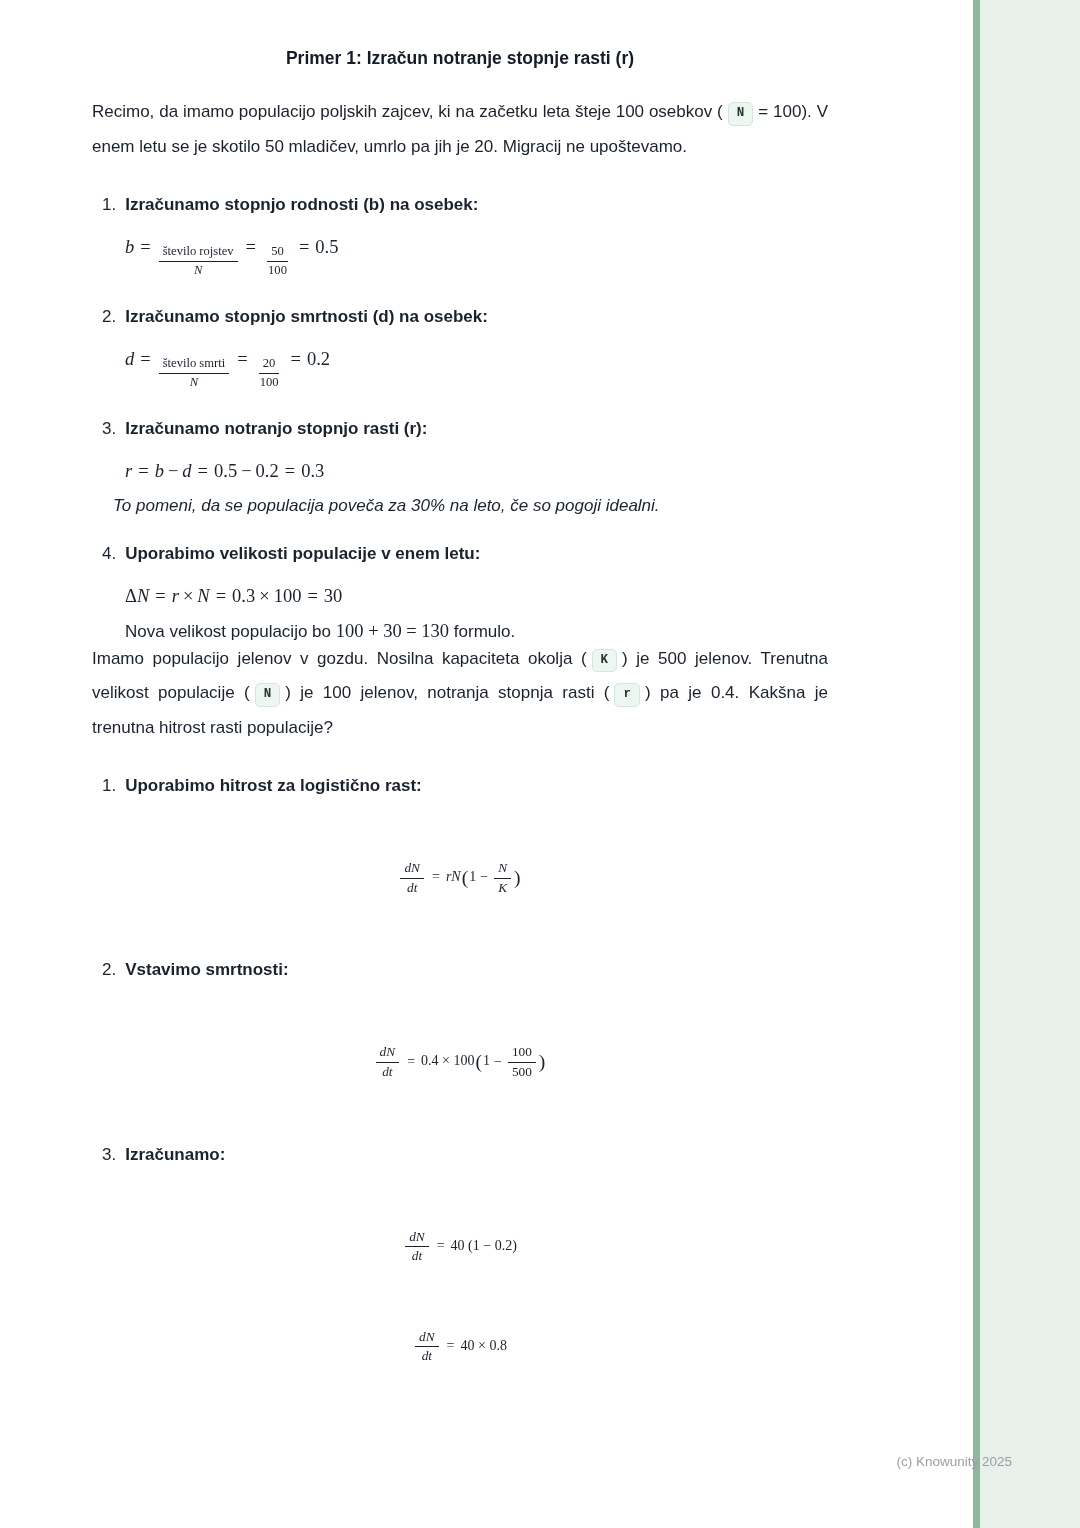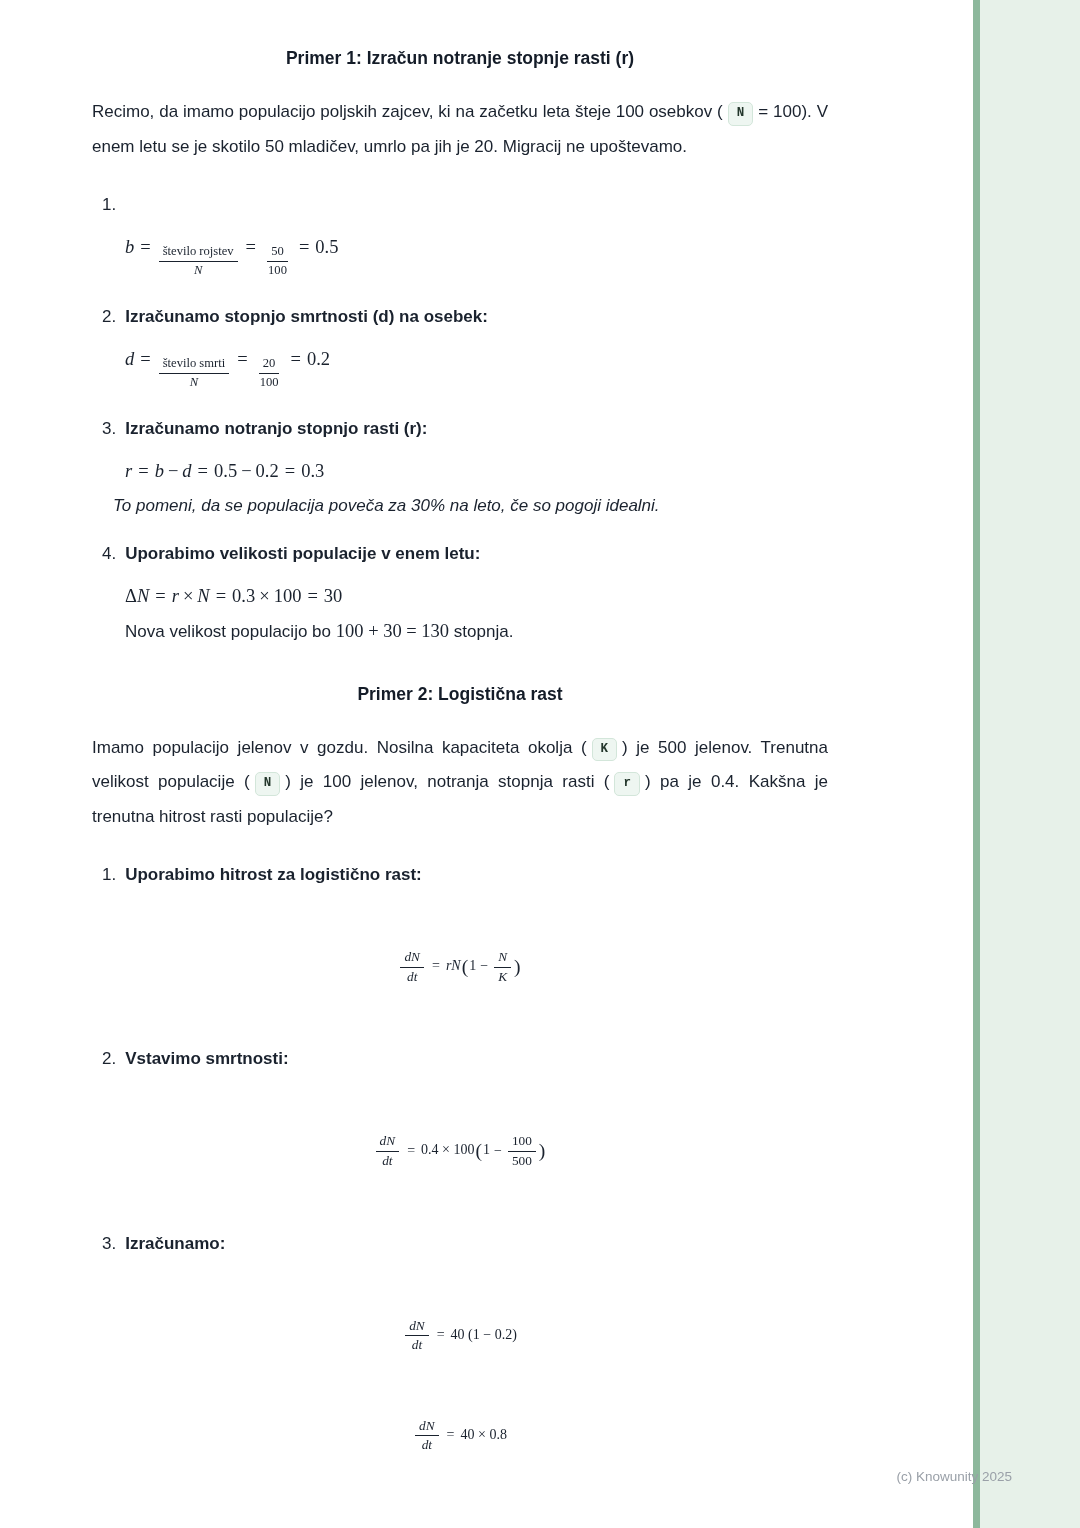--- a/index.html
+++ b/index.html
@@ -54,38 +54,39 @@
 
   .formula-inline { margin: 0 0 0 33px; }
   .note { font-style: italic; margin: 14px 0 0 21px; }
   .nova { margin: 14px 0 0 33px; }
 
   .formula-display { text-align: center; font-size: 14px; margin: 64px 0; }
   .formula-display .frac { font-size: 0.95em; }
   .paren { font-size: 1.4em; vertical-align: -0.12em; margin: 0 1px; font-style: normal; }
 
   .watermark {
-    position: absolute; right: 68px; bottom: 44px; z-index: 2;
+    position: absolute; right: 68px; bottom: 59px; z-index: 2;
     font-size: 13.5px; color: #9aa0a8;
   }
 </style>
 </head>
 <body>
 
 <div class="stripe"></div>
 <div class="stripe-line"></div>
 
 <div class="content">
 
   <h2 class="heading">Primer 1: Izračun notranje stopnje rasti (r)</h2>
 
   <p class="para"><span>Recimo, da imamo populacijo poljskih zajcev, ki na začetku leta šteje 100 osebkov (</span><span class="badge">N</span><span>= 100). V enem letu se je skotilo 50 mladičev, umrlo pa jih je 20. Migracij ne upoštevamo.</span></p>
 
   <div class="step">
     <span class="step-num">1.</span>
+    <span class="step-title">Izračunamo stopnjo rodnosti (b) na osebek:</span>
   </div>
   <div class="formula-inline math">
     <span class="mvar">b</span><span class="mop">=</span><span class="frac small">
         <span class="fnum">število rojstev</span>
         <span class="fden mvar">N</span>
       </span><span class="mop">=</span><span class="frac small">
         <span class="fnum">50</span>
         <span class="fden">100</span>
       </span><span class="mop">=</span><span>0.5</span>
   </div>
@@ -116,24 +117,23 @@
   <div class="step">
     <span class="step-num">4.</span>
     <span class="step-title">Uporabimo velikosti populacije v enem letu:</span>
   </div>
   <div class="formula-inline math">
     <span>Δ</span><span class="mvar">N</span><span class="mop">=</span><span class="mvar">r</span><span class="mop tight">×</span><span class="mvar">N</span><span class="mop">=</span><span>0.3</span><span class="mop tight">×</span><span>100</span><span class="mop">=</span><span>30</span>
   </div>
   <div class="nova">
     <span>Nova velikost populacijo bo</span>
     <span class="math">100 + 30 = 130</span>
-    <span>stopnja.</span>
+    <span>formulo.</span>
   </div>
 
-  <h2 class="heading mt">Primer 2: Logistična rast</h2>
 
   <p class="para"><span>Imamo populacijo jelenov v gozdu. Nosilna kapaciteta okolja (</span><span class="badge">K</span><span>) je 500 jelenov. Trenutna velikost populacije (</span><span class="badge">N</span><span>) je 100 jelenov, notranja stopnja rasti (</span><span class="badge">r</span><span>) pa je 0.4. Kakšna je trenutna hitrost rasti populacije?</span></p>
 
   <div class="step">
     <span class="step-num">1.</span>
     <span class="step-title">Uporabimo hitrost za logistično rast:</span>
   </div>
   <div class="formula-display math">
     <span class="frac">
         <span class="fnum mvar">dN</span>

